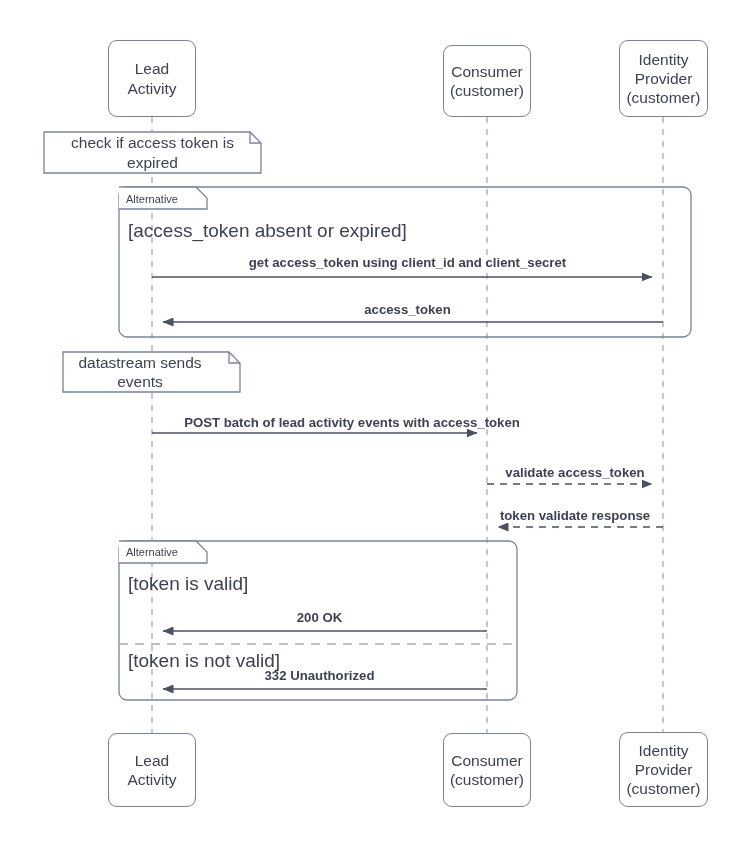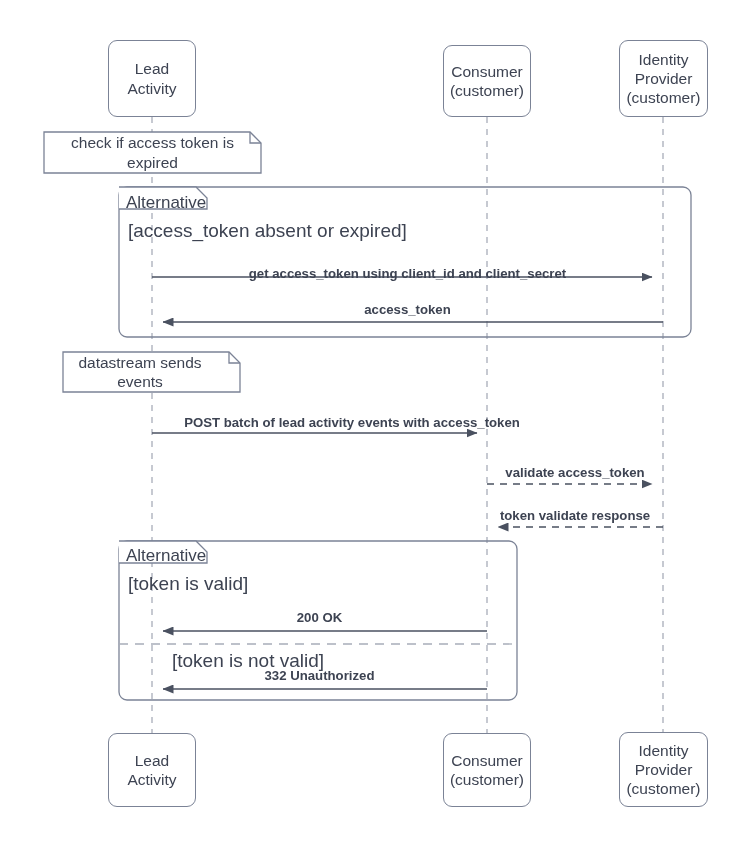--- a/index.html
+++ b/index.html
@@ -17,21 +17,21 @@
     display:flex;align-items:center;justify-content:center;
     text-align:center;line-height:1.23;font-size:15.5px;color:#3d4352;
     white-space:pre-line;
   }
   .note-txt{
     position:absolute;display:flex;align-items:center;justify-content:center;
     text-align:center;line-height:1.25;font-size:15.5px;color:#3d4352;
     white-space:pre-line;box-sizing:border-box;
   }
   .frame-title{
-    position:absolute;font-size:17px;color:#3d4352;
+    position:absolute;font-size:11px;color:#3d4352;
     line-height:1;white-space:nowrap;
   }
   .guard{
     position:absolute;font-size:19px;color:#3d4352;
     line-height:1;white-space:nowrap;
   }
   .msg{
     position:absolute;font-size:13.2px;font-weight:bold;color:#3d4352;
     line-height:1;white-space:nowrap;text-align:center;
   }
@@ -132,25 +132,25 @@
   <div class="frame-title" style="left:126px;top:547px;">
     <span>Alternative</span>
   </div>
 
   <div class="guard" style="left:128px;top:221px;">
     <span>[access_token absent or expired]</span>
   </div>
   <div class="guard" style="left:128px;top:574px;">
     <span>[token is valid]</span>
   </div>
-  <div class="guard" style="left:128px;top:651px;margin-left:44px;">
+  <div class="guard" style="left:128px;top:651px;">
     <span>[token is not valid]</span>
   </div>
 
-  <div class="msg" style="left:152px;top:267px;width:511px;text-align:center;">
+  <div class="msg" style="left:152px;top:256px;width:511px;text-align:center;">
     <span>get access_token using client_id and client_secret</span>
   </div>
   <div class="msg" style="left:152px;top:303px;width:511px;">
     <span>access_token</span>
   </div>
   <div class="msg" style="left:151px;top:416px;width:402px;">
     <span>POST batch of lead activity events with access_token</span>
   </div>
   <div class="msg" style="left:487px;top:466px;width:176px;">
     <span>validate access_token</span>

